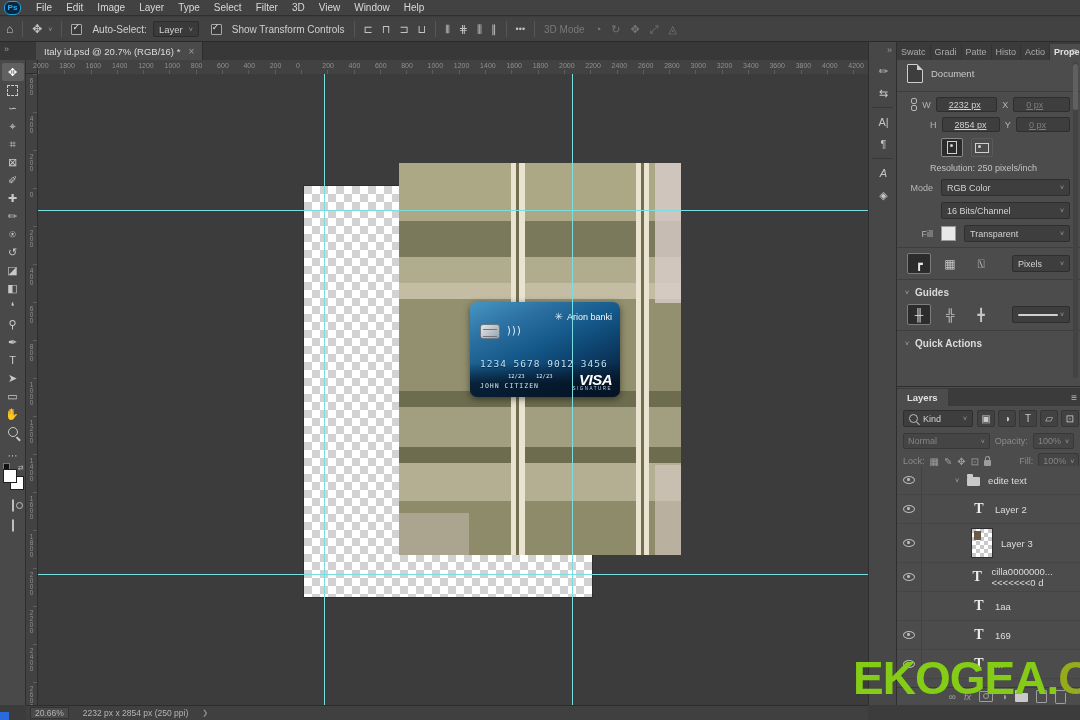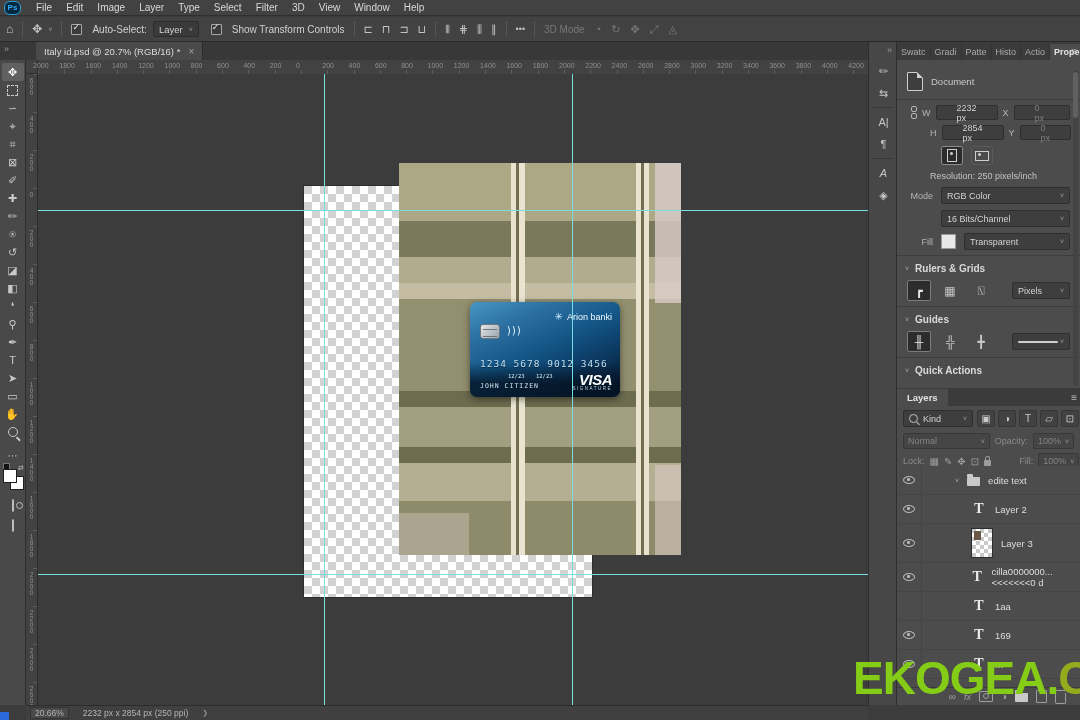--- a/index.html
+++ b/index.html
@@ -83,29 +83,29 @@
   #ministrip{position:absolute;left:868px;top:42px;width:29px;height:663px;background:#474747;border-left:1px solid #2e2e2e;border-right:1px solid #2e2e2e;box-sizing:border-box;}
   #ministrip .collapse{position:absolute;right:4px;top:3px;color:#9a9a9a;font-size:9px;}
   .mini-icon{width:29px;height:22px;display:flex;align-items:center;justify-content:center;color:#c6c6c6;font-size:11px;}
   .mini-div{width:21px;height:1px;background:#383838;margin:3px auto;}
   
   #panels{position:absolute;left:897px;top:42px;width:183px;height:663px;background:#4c4c4c;}
   #paneltabs{height:18px;background:#3b3b3b;display:flex;align-items:flex-end;font-size:9px;color:#ababab;position:relative;}
   .ptab{padding:3px 4px;border-right:1px solid #333;}
   .ptab.active{background:#4c4c4c;color:#e4e4e4;font-weight:bold;}
   #paneltabs .pmenu{position:absolute;right:3px;top:4px;color:#bdbdbd;font-size:10px;}
-  #props{position:absolute;left:0;top:24px;width:183px;height:328px;overflow:hidden;border-bottom:1px solid #2e2e2e;}
+  #props{position:absolute;left:0;top:16px;width:183px;height:328px;overflow:hidden;border-bottom:1px solid #2e2e2e;}
   .prow{display:flex;align-items:center;gap:6px;padding:3px 10px;font-size:9.5px;color:#c9c9c9;}
   #doc-row{padding:6px 10px;gap:8px;}
   .docicon{width:14px;height:17px;border:1px solid #cfcfcf;border-radius:1px;background:#3e3e3e;position:relative;}
   .docicon::after{content:"";position:absolute;right:-1px;top:-1px;border:3px solid #4c4c4c;border-left-color:#cfcfcf;border-bottom-color:#cfcfcf;}
   .sec-div{height:1px;background:#3e3e3e;margin:2px 0;}
   .sechead{display:flex;align-items:center;gap:6px;padding:5px 8px 3px;font-size:10px;font-weight:bold;color:#dadada;}
   .sechead .car{font-size:7px;color:#a8a8a8;font-weight:normal;}
-  .field{background:#3e3e3e;border:1px solid #2e2e2e;border-radius:2px;height:13px;display:flex;align-items:center;padding:0 20px;font-size:9px;color:#d2d2d2;}
+  .field{background:#3e3e3e;border:1px solid #2e2e2e;border-radius:2px;height:13px;display:flex;align-items:center;padding:0 12px;font-size:9px;color:#d2d2d2;text-decoration:underline;}
   .field.dis{color:#7d7d7d;}
   .lab{font-size:9px;color:#b5b5b5;}
   .i-link{width:8px;height:14px;display:flex;flex-direction:column;gap:1px;align-items:center;}
   .i-link span{width:6px;height:6px;border:1.4px solid #b5b5b5;border-radius:2px;box-sizing:border-box;}
   .orient{width:20px;height:17px;border:1px solid #5a5a5a;border-radius:2px;display:flex;align-items:center;justify-content:center;background:transparent;}
   .orient.active{background:#2c2c2c;border-color:#8a8a8a;}
   .pg-port{width:8px;height:11px;border:1px solid #cfcfcf;position:relative;}
   .pg-port::after,.pg-land::after{content:"";position:absolute;left:1.5px;top:1.5px;width:3px;height:3px;border-radius:50%;background:#cfcfcf;}
   .pg-land{width:12px;height:8px;border:1px solid #cfcfcf;position:relative;}
   .selbox{background:#3e3e3e;border:1px solid #2e2e2e;border-radius:2px;height:15px;display:flex;align-items:center;justify-content:space-between;padding:0 5px;font-size:9px;color:#d2d2d2;}
@@ -510,24 +510,20 @@
       <div class="prow" style="gap:8px;">
         <span class="lab" style="width:26px;text-align:right;">Fill</span>
         <span class="fillswatch"></span>
         <span class="selbox" style="flex:1;">
           <span>Transparent</span>
           <span class="car chev">˅</span>
         </span>
       </div>
 
       <div class="sec-div"></div>
-      <div class="sechead">
-        <span class="car">˅</span>
-        <span>Rulers &amp; Grids</span>
-      </div>
       <div class="prow" style="gap:7px;">
         <span id="rg-icons" class="f" style="gap:7px;">
             <span class="iconbtn active">┏</span>
             <span class="iconbtn">▦</span>
             <span class="iconbtn">⍂</span>
           </span>
         <span class="selbox" style="width:58px;margin-left:12px;">
           <span>Pixels</span>
           <span class="car chev">˅</span>
         </span>

